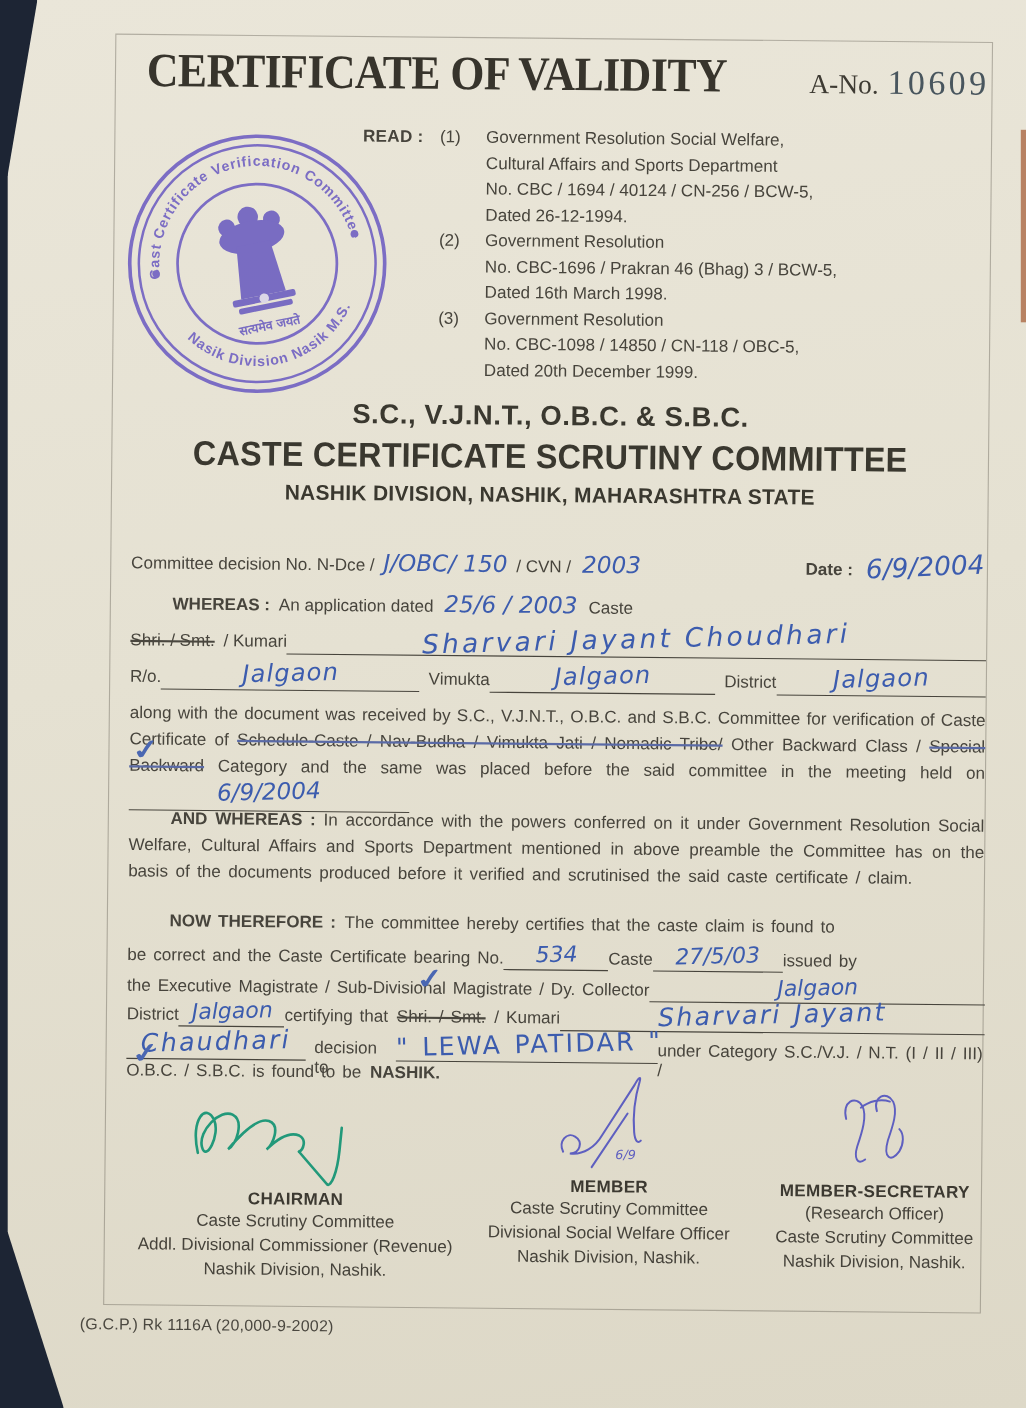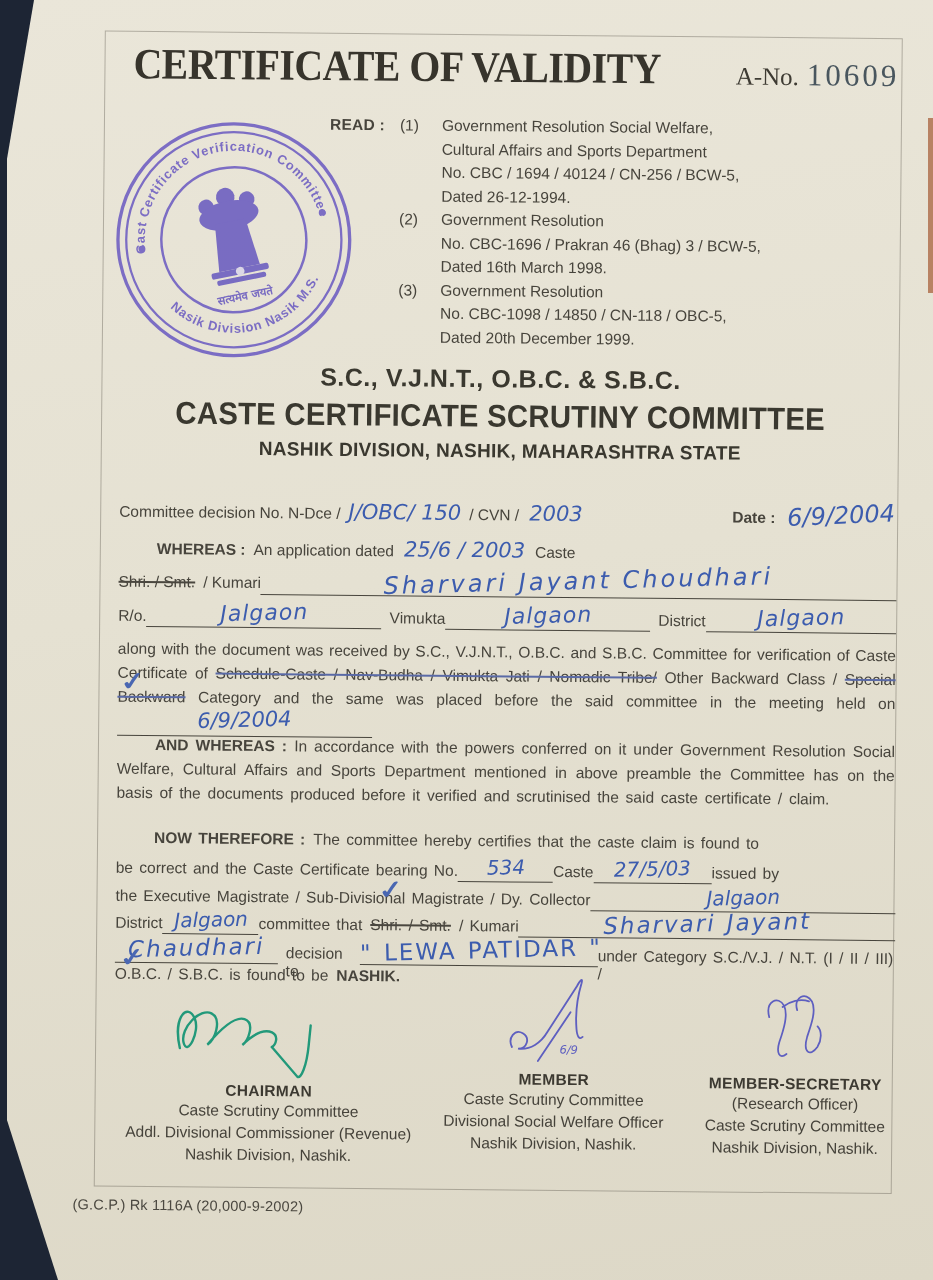--- a/index.html
+++ b/index.html
@@ -270,21 +270,21 @@
       <span>the Executive Magistrate / Sub-Divisional Magistrate / Dy. Collector</span>
       <span class="blank flexblank">
         <span class="hw">Jalgaon</span>
       </span>
     </div>
     <div class="nl n4">
       <span>District</span>
       <span class="blank" style="width:96px;">
         <span class="hw">Jalgaon</span>
       </span>
-      <span>committee that</span>
+      <span>certifying that</span>
       <span class="gap"></span>
       <span class="strike-dark">Shri. / Smt.</span>
       <span class="gap"></span>
       <span>/ Kumari</span>
       <span class="blank flexblank">
         <span class="hw big-hw">Sharvari  Jayant</span>
       </span>
     </div>
     <div class="nl n5">
       <span class="blank" style="width:168px;">

